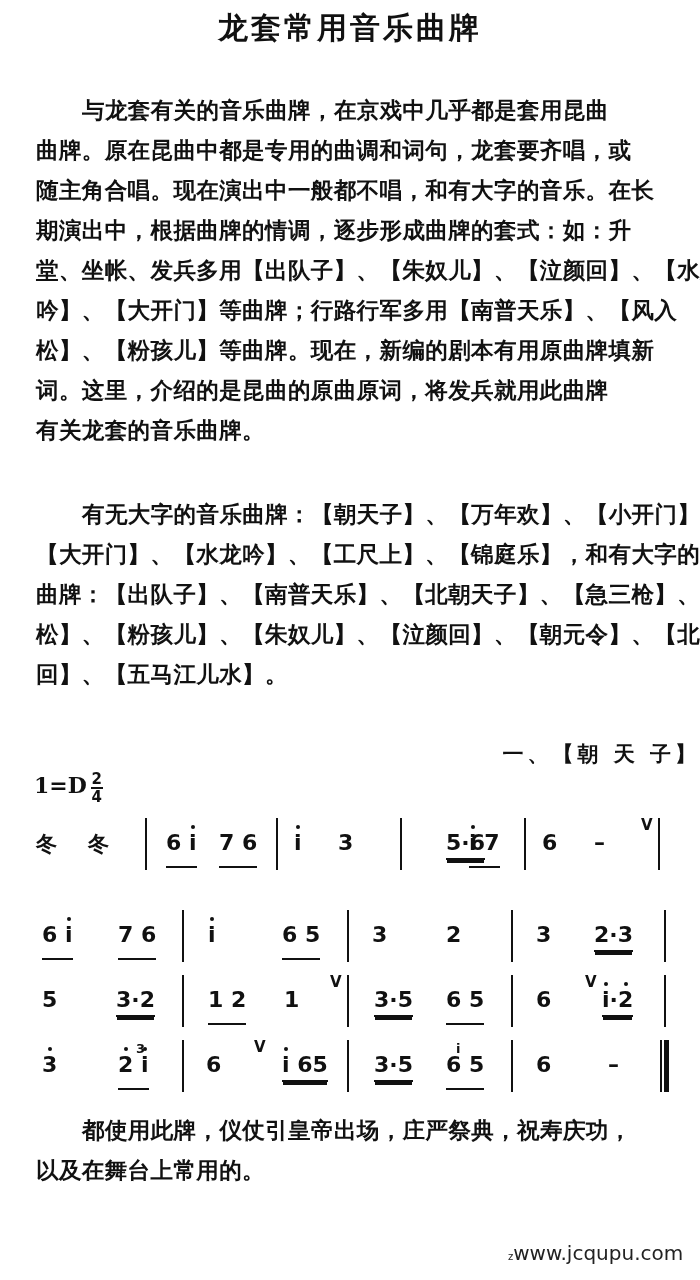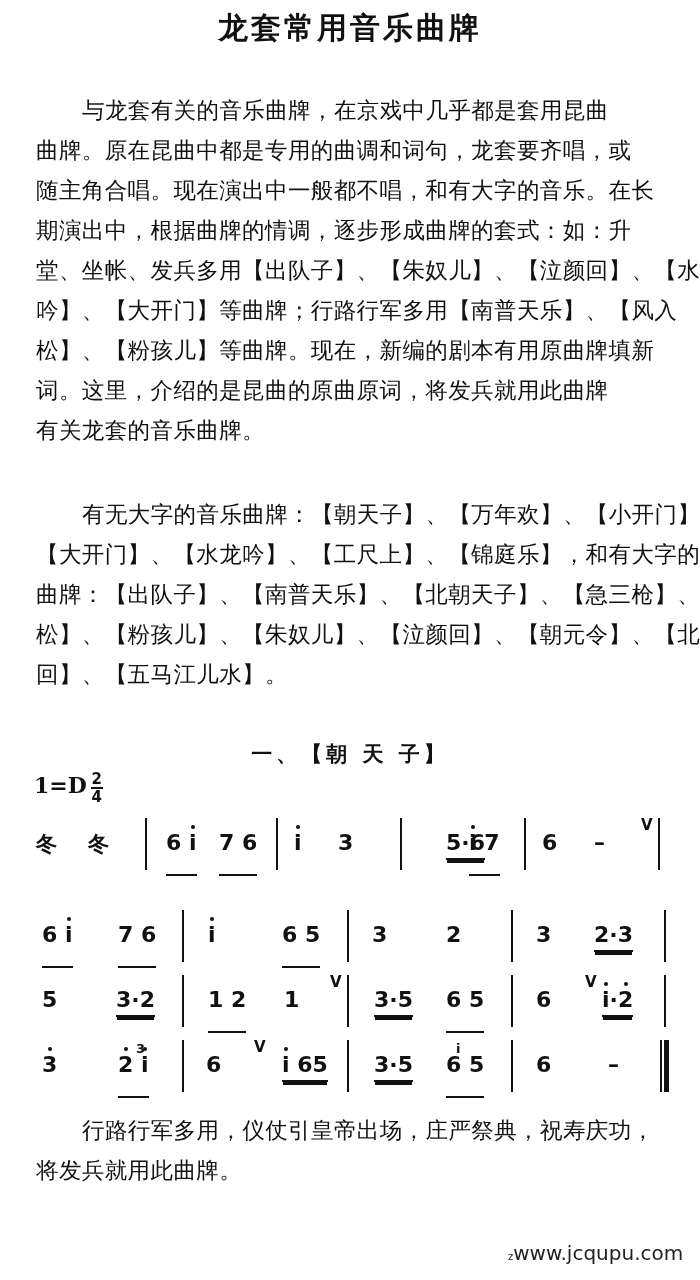--- a/index.html
+++ b/index.html
@@ -6,44 +6,44 @@
   body {
     width: 700px; height: 1280px; position: relative; overflow: hidden;
     font-family: "DejaVu Sans", sans-serif; color: #111;
   }
   .title {
     position: absolute; top: 8px; left: 0; width: 700px; text-align: center;
     font-size: 30px; font-weight: bold; letter-spacing: 3px; line-height: 40px;
   }
   .para {
     position: absolute; left: 36px; width: 628px;
-    font-size: 22.5px; font-weight: normal; line-height: 40px; letter-spacing: 0.4px;
+    font-size: 22.5px; font-weight: bold; line-height: 40px; letter-spacing: 0.4px;
     text-align: justify; text-align-last: left;
   }
   .para .line { display: block; white-space: nowrap; }
   .para .indent { padding-left: 46px; }
   .section-title {
-    position: absolute; top: 740px; left: 0; width: 700px; text-align: center;
+    position: absolute; top: 740px; left: 0; width: 700px; text-align: right;
     font-size: 21px; font-weight: bold; letter-spacing: 4px;
   }
   .key {
     position: absolute; top: 772px; left: 34px; font-size: 22px; font-weight: bold;
     font-family: "DejaVu Serif", serif; display: flex; align-items: flex-start;
   }
   .frac { display: inline-flex; flex-direction: column; align-items: center; margin-left: 4px; font-size: 15px; line-height: 14px; font-family: "DejaVu Sans", sans-serif; }
   .frac .bar { width: 12px; height: 2px; background: #111; margin: 1px 0; }
   .row { position: absolute; left: 0; width: 700px; height: 56px; }
   .barline { position: absolute; width: 2px; background: #111; top: 0; height: 52px; }
   .final { position: absolute; top: 0; height: 52px; width: 7px; border-left: 2px solid #111; }
   .final::after { content: ""; position: absolute; left: 2px; top: 0; width: 5px; height: 52px; background: #111; }
   .note {
     position: absolute; top: 12px; font-size: 22px; font-weight: bold; line-height: 26px;
     font-family: "DejaVu Sans", sans-serif; white-space: nowrap;
   }
-  .u1 { border-bottom: 2px solid #111; padding-bottom: 18px; }
+  .u1 { border-bottom: 2px solid #111; padding-bottom: 10px; }
   .u2 { border-bottom: 2px solid #111; padding-bottom: 2px; box-shadow: 0 4px 0 -1px #111; }
   .dot-above { position: relative; display: inline-block; }
   .dot-above::before {
     content: ""; position: absolute; width: 4px; height: 4px; border-radius: 50%;
     background: #111; left: 50%; margin-left: -2px; top: -5px;
   }
   .breath { position: absolute; top: -2px; font-size: 15px; font-weight: bold; }
   .grace { position: absolute; top: -16px; font-size: 13px; font-weight: bold; }
   .drum { position: absolute; top: 12px; font-size: 21px; font-weight: bold; }
   .watermark {
@@ -157,19 +157,19 @@
     <span class="grace" style="left:10px;">i</span>
     <span>5</span>
   </span>
   <div class="barline" style="left:511px;"></div>
   <span class="note" style="left:536px;">6</span>
   <span class="note" style="left:608px;">–</span>
   <div class="final" style="left:660px;"></div>
 </div>
 
 <div class="para" style="top:1110px;">
-  <span class="line indent">行路行军多用，仪仗引皇帝出场，庄严祭典，祝寿庆功，</span>
-  <span class="line">将发兵就用此曲牌。</span>
+  <span class="line indent">都使用此牌，仪仗引皇帝出场，庄严祭典，祝寿庆功，</span>
+  <span class="line">以及在舞台上常用的。</span>
 </div>
 
 <div class="watermark">
   <span class="small">z</span><span>www.jcqupu.com</span>
 </div>
 
 </body></html>

